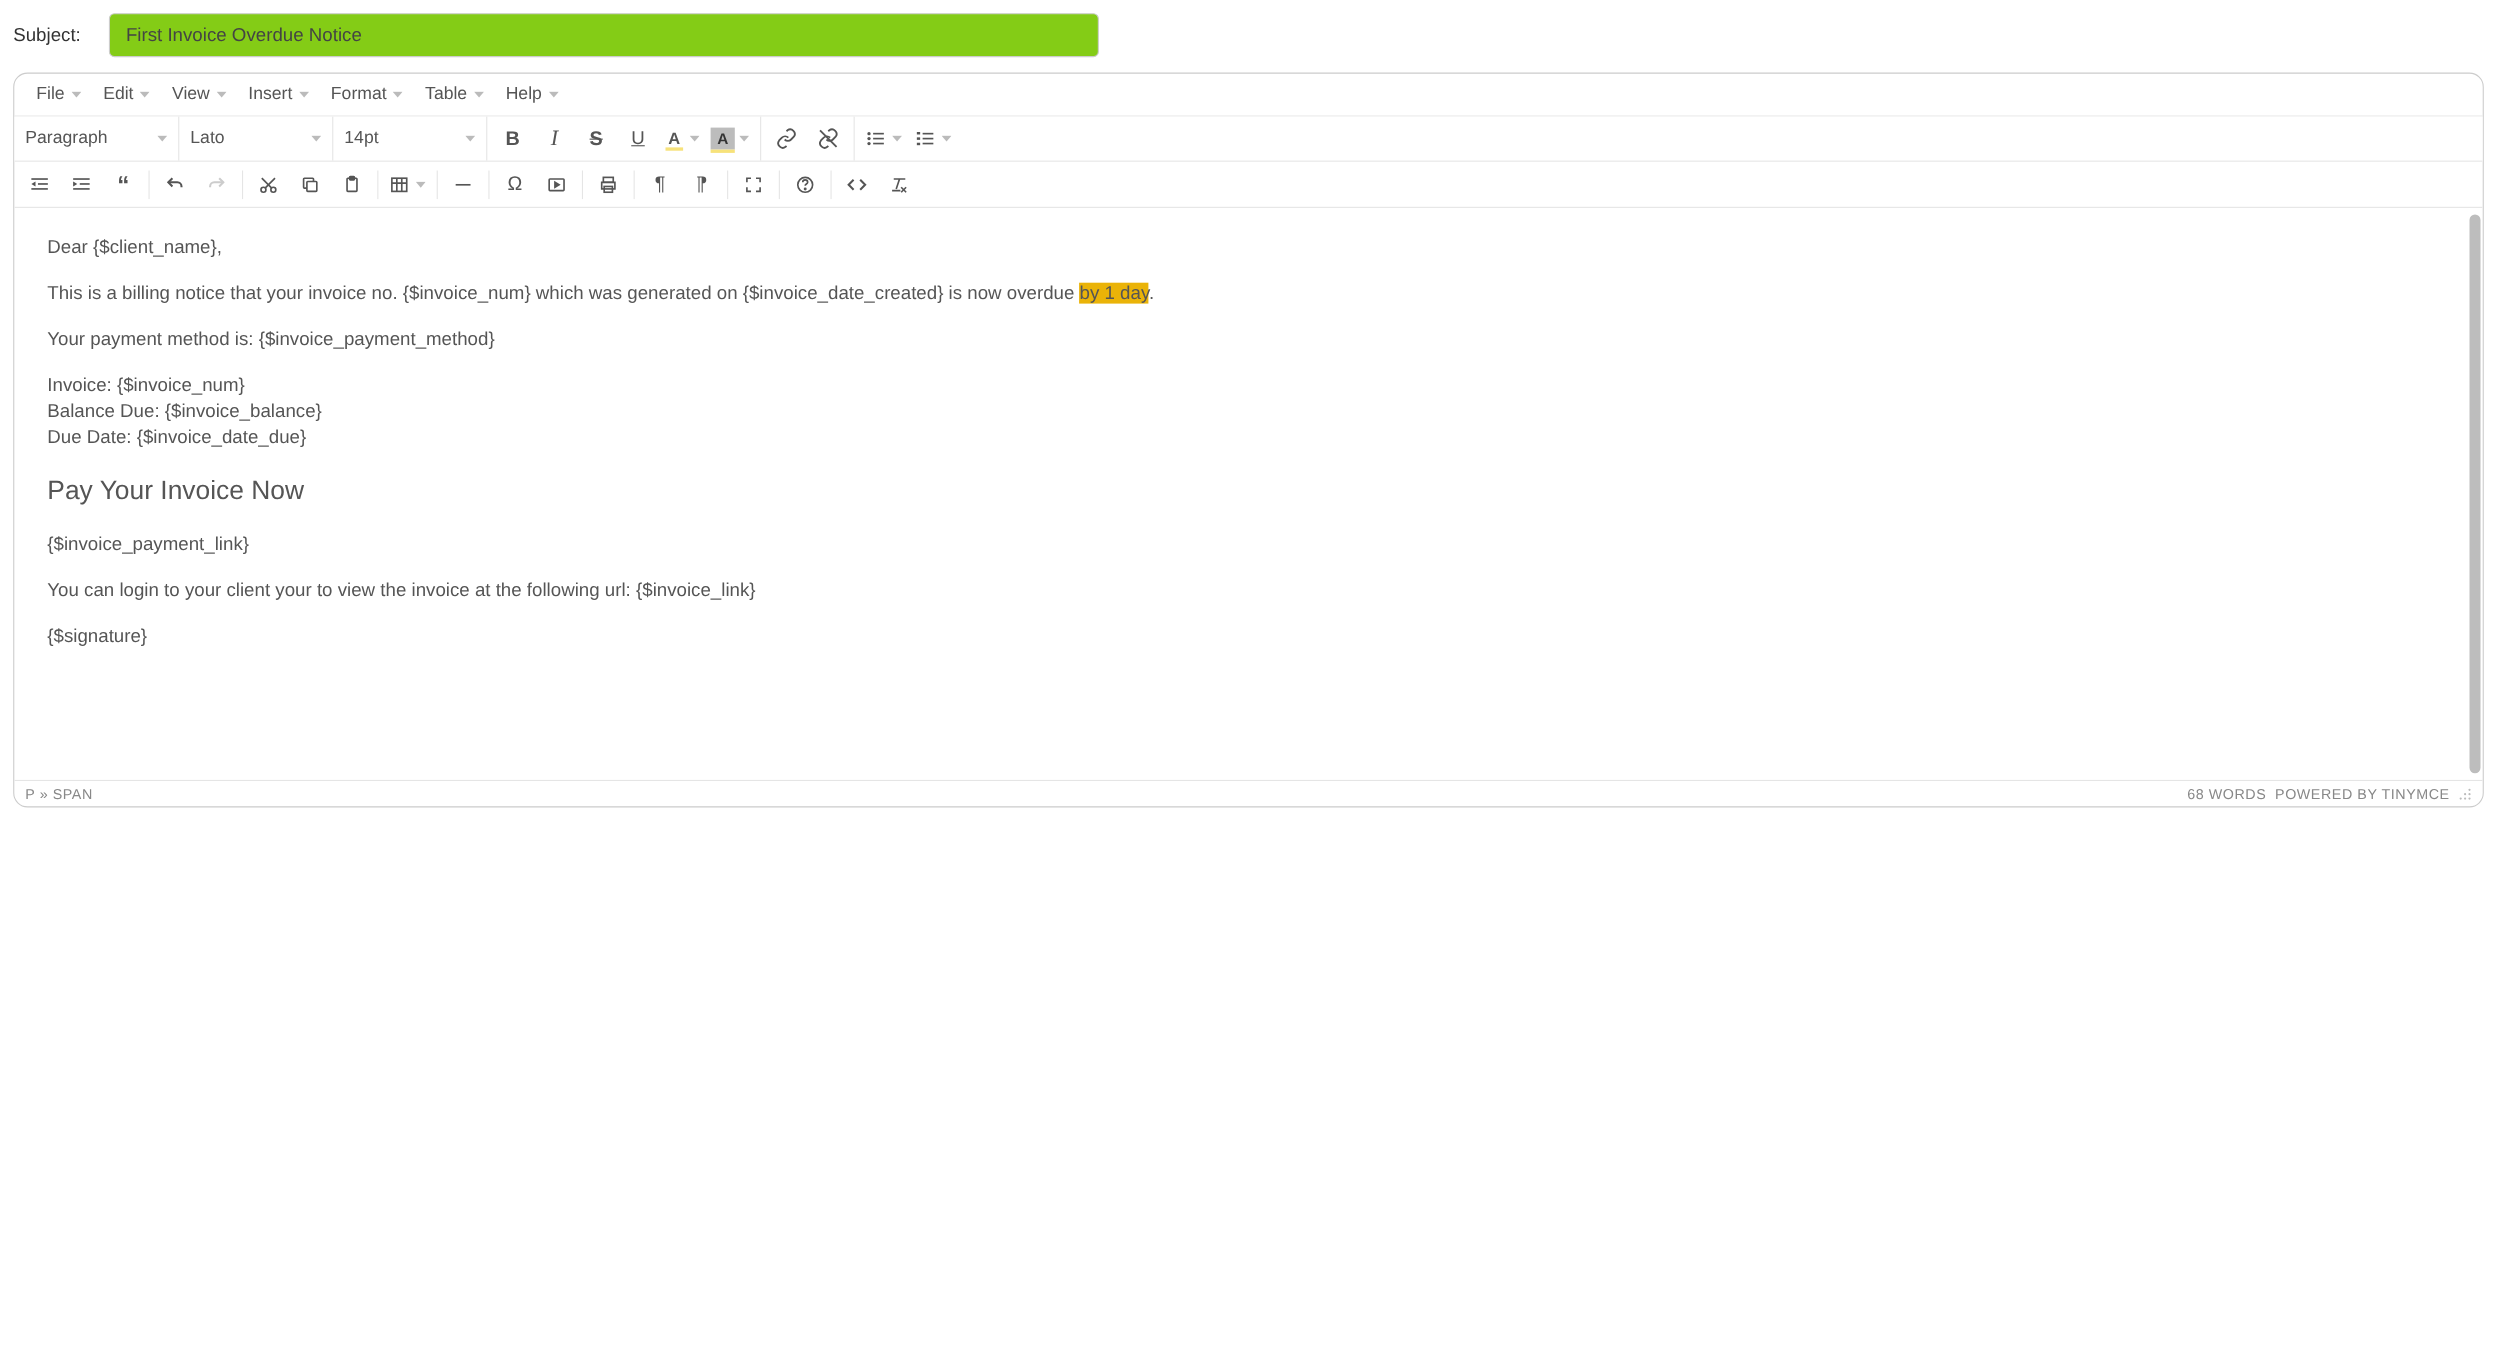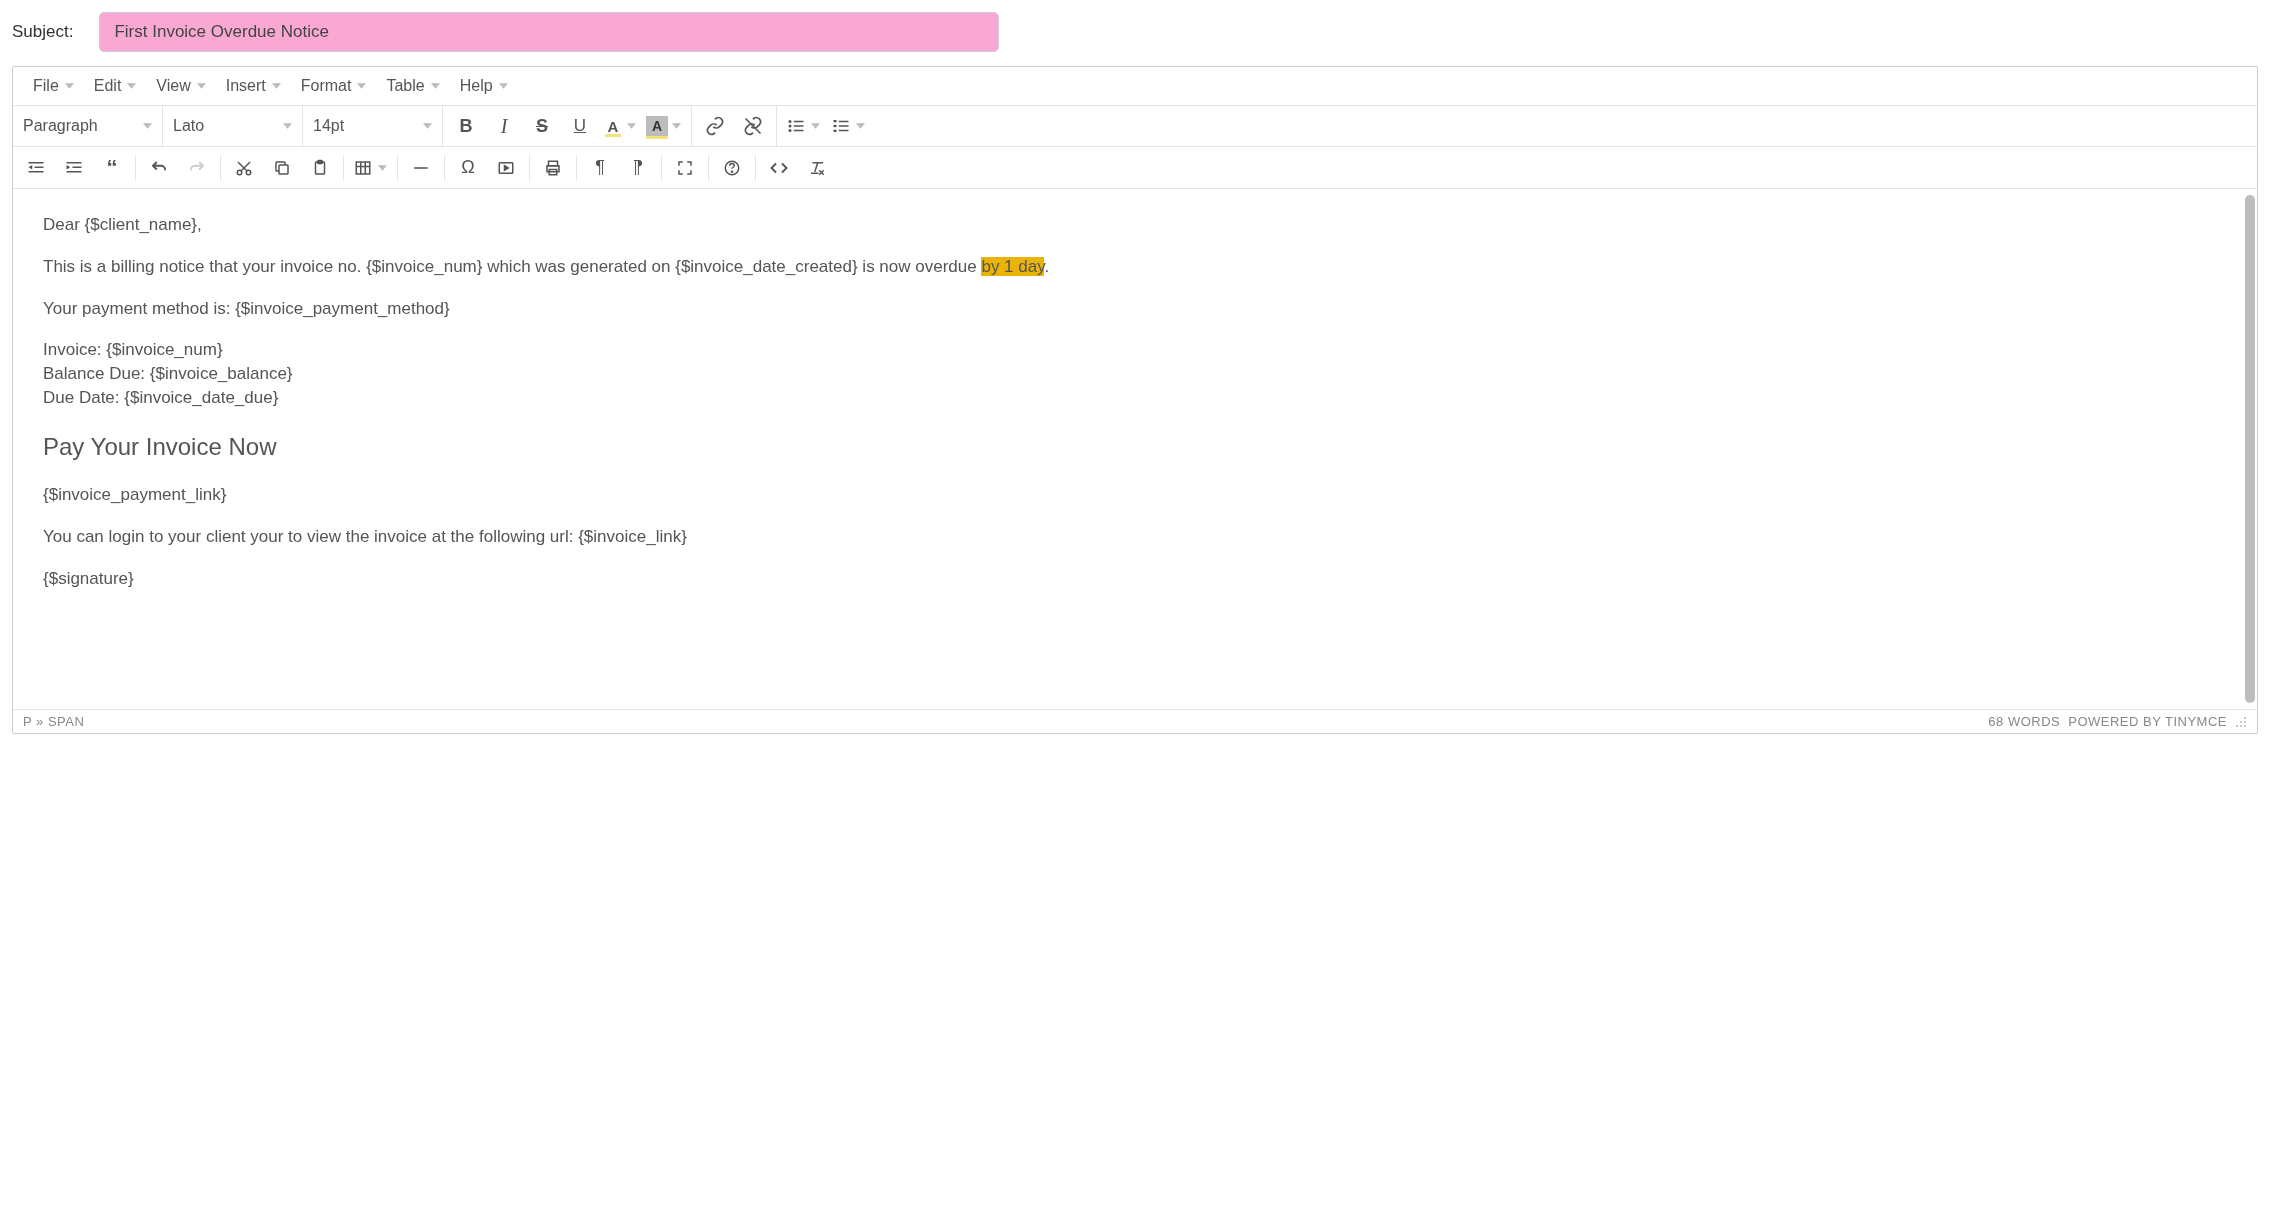--- a/index.html
+++ b/index.html
@@ -19,25 +19,25 @@
     color: #333;
   }
   .subject-input {
     flex: 0 0 900px;
     height: 40px;
     border: 1px solid #ccc;
     border-radius: 5px;
     padding: 0 14px;
     font-size: 17px;
     color: #444;
-    background: #f9a8d4;
+    background: #84cc16;
   }
   .editor-wrapper {
     border: 1px solid #ccc;
-    border-radius: 2px;
+    border-radius: 13px;
     overflow: hidden;
   }
   .menubar {
     display: flex;
     align-items: center;
     padding: 6px 10px;
     border-bottom: 1px solid #e5e5e5;
   }
   .menu-item {
     display: flex;

